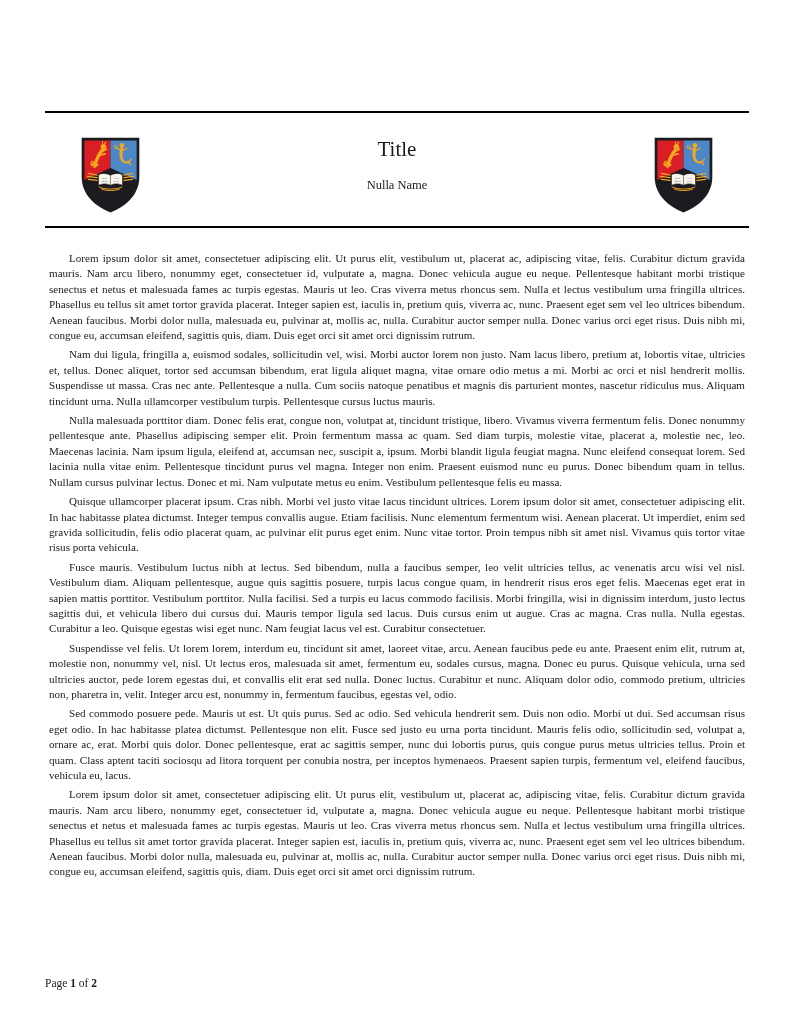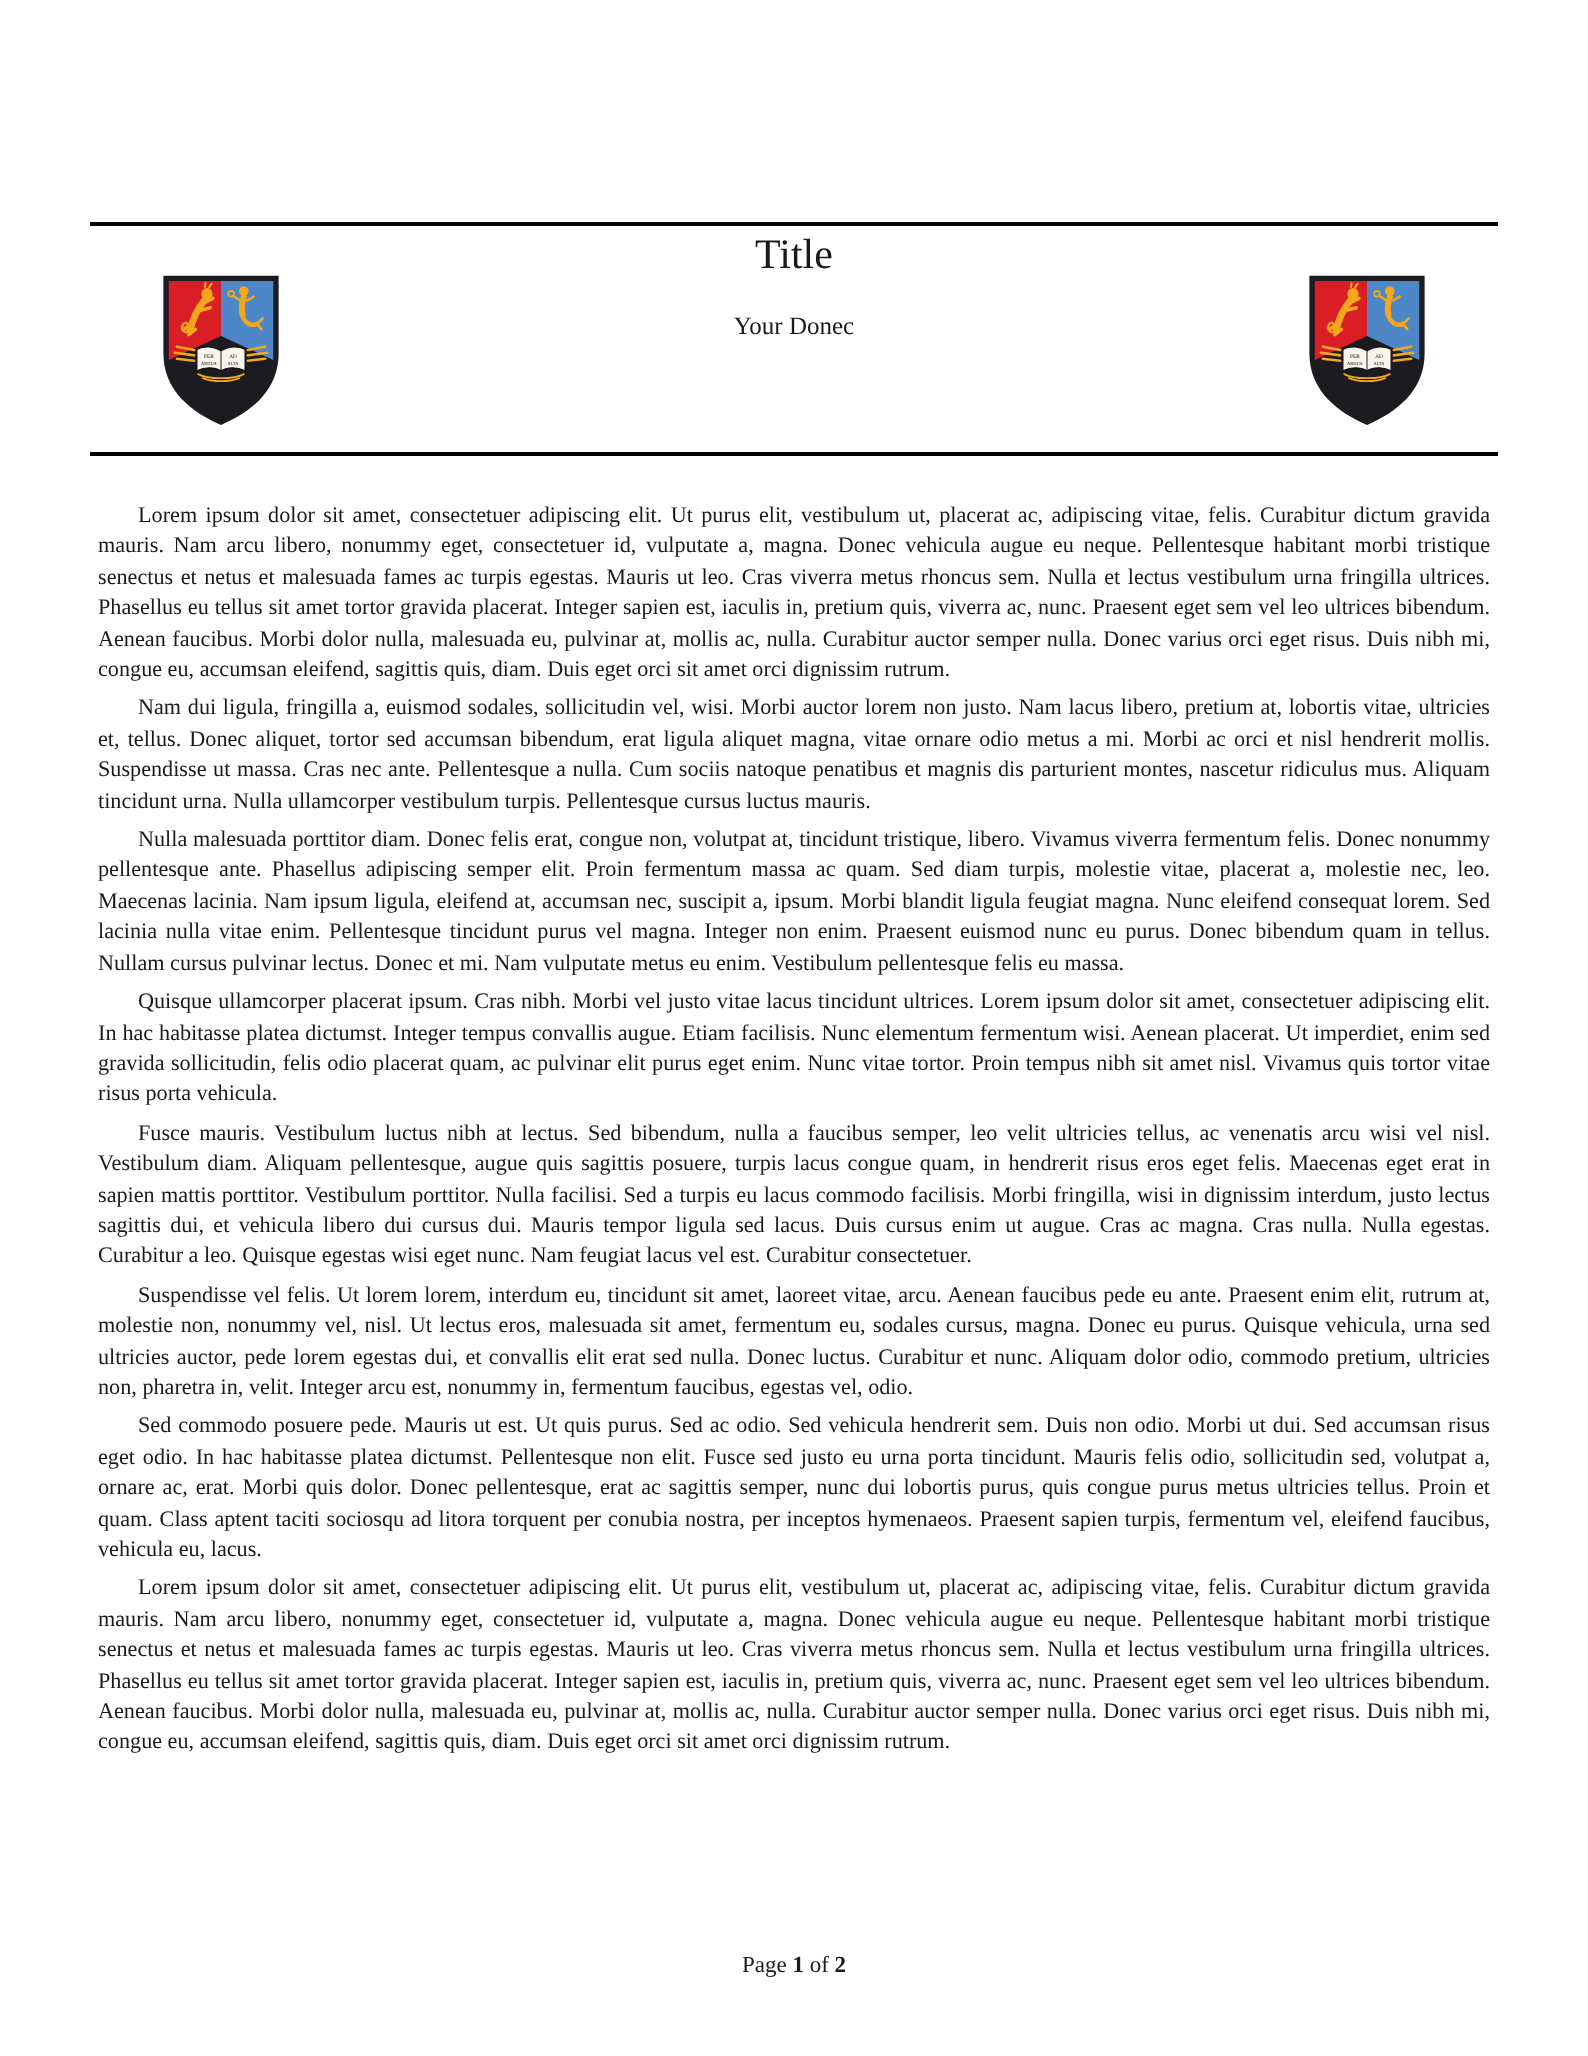--- a/index.html
+++ b/index.html
@@ -23,21 +23,21 @@
   .rule-bottom { top: 226px; height: 1.5px; }
   .header-block {
     position: absolute;
     left: 45px;
     top: 113px;
     width: 704px;
     height: 113px;
     text-align: center;
   }
   .doc-title {
-    margin-top: 2px;
+    margin-top: 24px;
     font-size: 21px;
     font-weight: normal;
     line-height: 24px;
   }
   .doc-author {
     margin-top: 17px;
     font-size: 12.5px;
     line-height: 15px;
   }
   .doc-date {
@@ -65,21 +65,21 @@
   }
   .body-text p {
     text-indent: 20px;
     margin: 4px;
   }
   .page-footer {
     position: absolute;
     left: 45px;
     top: 977px;
     width: 704px;
-    text-align: center;
+    text-align: left;
     font-size: 11.5px;
   }
   .page-footer .num { font-weight: bold; }
   .defs-holder { position: absolute; width: 0; height: 0; overflow: hidden; }
 </style>
 </head>
 <body>
 
 <svg class="defs-holder" aria-hidden="true">
   <defs>
@@ -133,21 +133,21 @@
   <div class="rule rule-top"></div>
 
   <div class="crest crest-left">
     <svg viewBox="0 0 100 118">
       <use href="#crest-sym"></use>
     </svg>
   </div>
 
   <div class="header-block">
     <div class="doc-title">Title</div>
-    <div class="doc-author">Your Donec</div>
+    <div class="doc-author">Nulla Name</div>
   </div>
 
   <div class="crest crest-right">
     <svg viewBox="0 0 100 118">
       <use href="#crest-sym"></use>
     </svg>
   </div>
 
   <div class="rule rule-bottom"></div>
 

